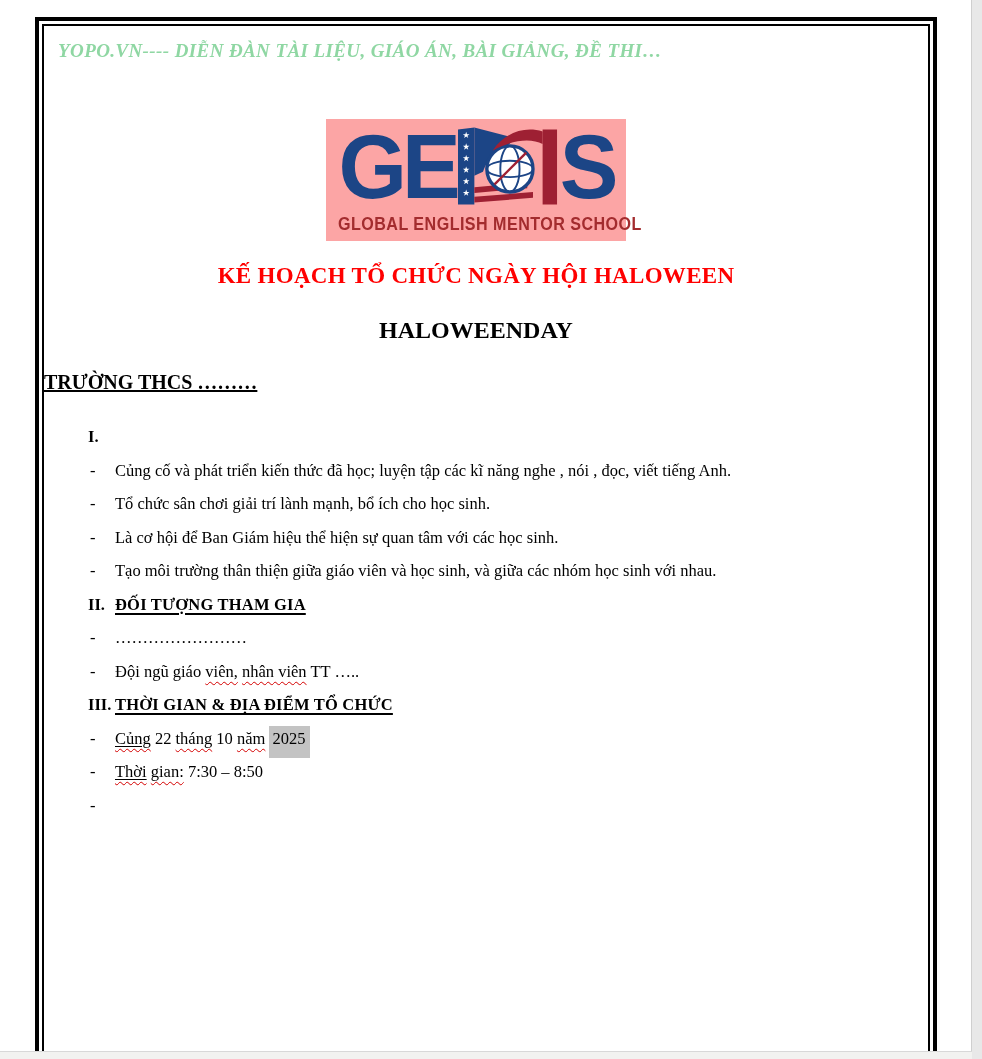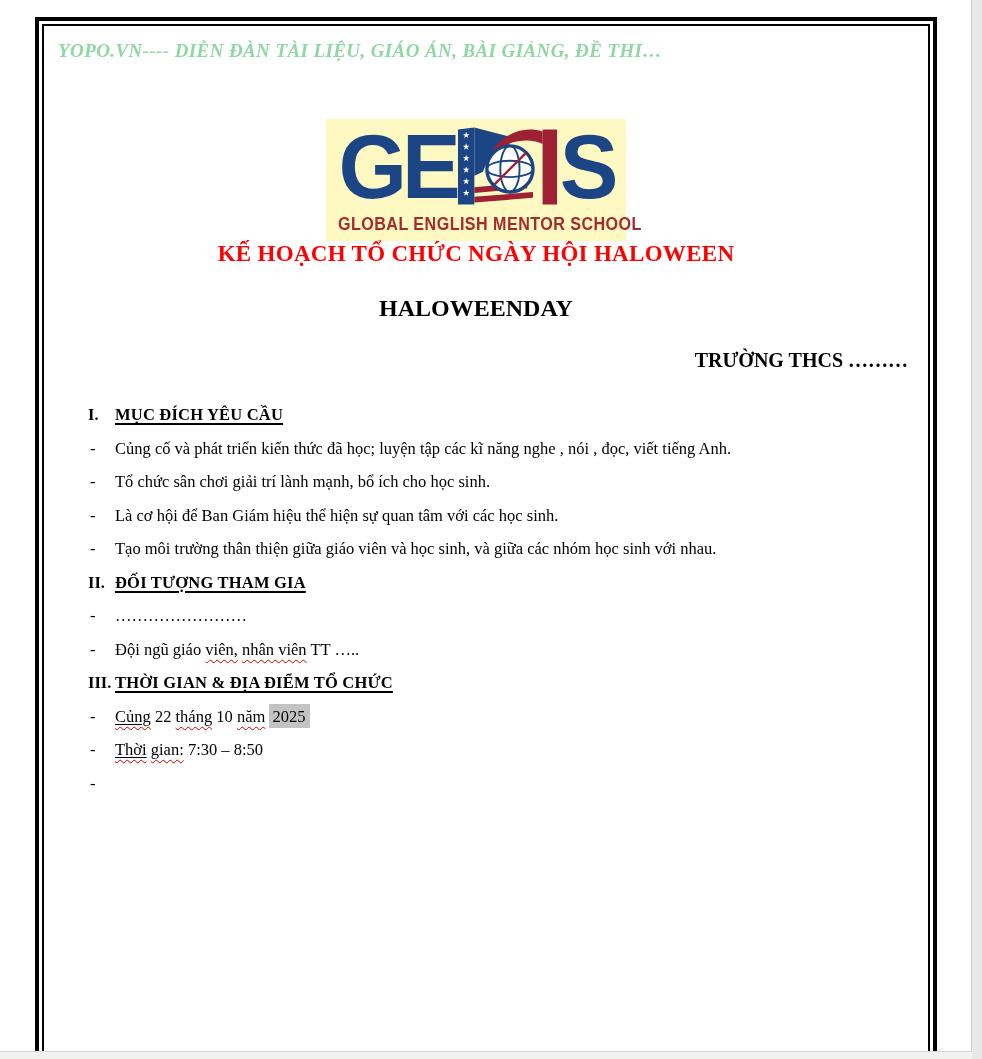--- a/index.html
+++ b/index.html
@@ -47,21 +47,21 @@
     font-weight: bold;
     font-style: italic;
     color: #8fd7a3;
     letter-spacing: 0.4px;
   }
   
   .logo-wrap {
     width: 300px;
     margin: 57px auto 0 auto;
     text-align: center;
-    background: #fef9c3;
+    background: #fca5a5;
     padding: 4px 0 6px 0;
   }
   .logo-acronym {
     display: flex;
     align-items: flex-end;
     justify-content: center;
     height: 84px;
   }
   .logo-letters {
     font-family: "Liberation Sans", sans-serif;
@@ -78,37 +78,39 @@
     font-family: "Liberation Sans", sans-serif;
     font-weight: bold;
     font-size: 17.5px;
     color: #a32c2e;
     letter-spacing: 0.5px;
     transform: scaleX(0.92);
     white-space: nowrap;
   }
   
   .doc-title {
+    margin-top: 22px;
     text-align: center;
     color: #ff0000;
     font-weight: bold;
     font-size: 23px;
     letter-spacing: 0.3px;
   }
   .event-title {
     margin-top: 28px;
     text-align: center;
     font-weight: bold;
     font-size: 24px;
   }
   .school-line {
     margin-top: 27px;
-    text-align: right;
+    text-align: left;
     font-weight: bold;
     font-size: 20px;
+    text-decoration: underline;
   }
   
   .content {
     margin-top: 26px;
     padding-left: 44px;
     font-size: 16.5px;
   }
   .row { display: flex; line-height: 33.5px; }
   .row .num {
     flex: 0 0 27px;
@@ -135,21 +137,21 @@
   
   .u {
     text-decoration: underline;
     text-decoration-color: #000;
     text-decoration-thickness: 1px;
     text-underline-offset: 2px;
   }
   
   .hl {
     background: #c3c3c3;
-    padding: 3px 5px 2px 3px;
+    padding: 3px 5px 10px 3px;
   }
 </style>
 </head>
 <body>
 
 <div class="page-outer">
   <div class="page-inner">
 
     <div class="watermark">YOPO.VN---- DIỄN ĐÀN TÀI LIỆU, GIÁO ÁN, BÀI GIẢNG, ĐỀ THI…</div>
 
@@ -188,21 +190,20 @@
     </div>
 
     <div class="doc-title">KẾ HOẠCH TỔ CHỨC NGÀY HỘI HALOWEEN</div>
     <div class="event-title">HALOWEENDAY</div>
     <div class="school-line">TRƯỜNG THCS ………</div>
 
     <div class="content">
 
       <div class="row">
         <span class="num">I.</span>
-        <span class="htxt">MỤC ĐÍCH YÊU CẦU</span>
       </div>
       <div class="row">
         <span class="dash">-</span>
         <span class="btxt">Củng cố và phát triển kiến thức đã học; luyện tập các kĩ năng nghe , nói , đọc, viết tiếng Anh.</span>
       </div>
       <div class="row">
         <span class="dash">-</span>
         <span class="btxt">Tổ chức sân chơi giải trí lành mạnh, bổ ích cho học sinh.</span>
       </div>
       <div class="row">

